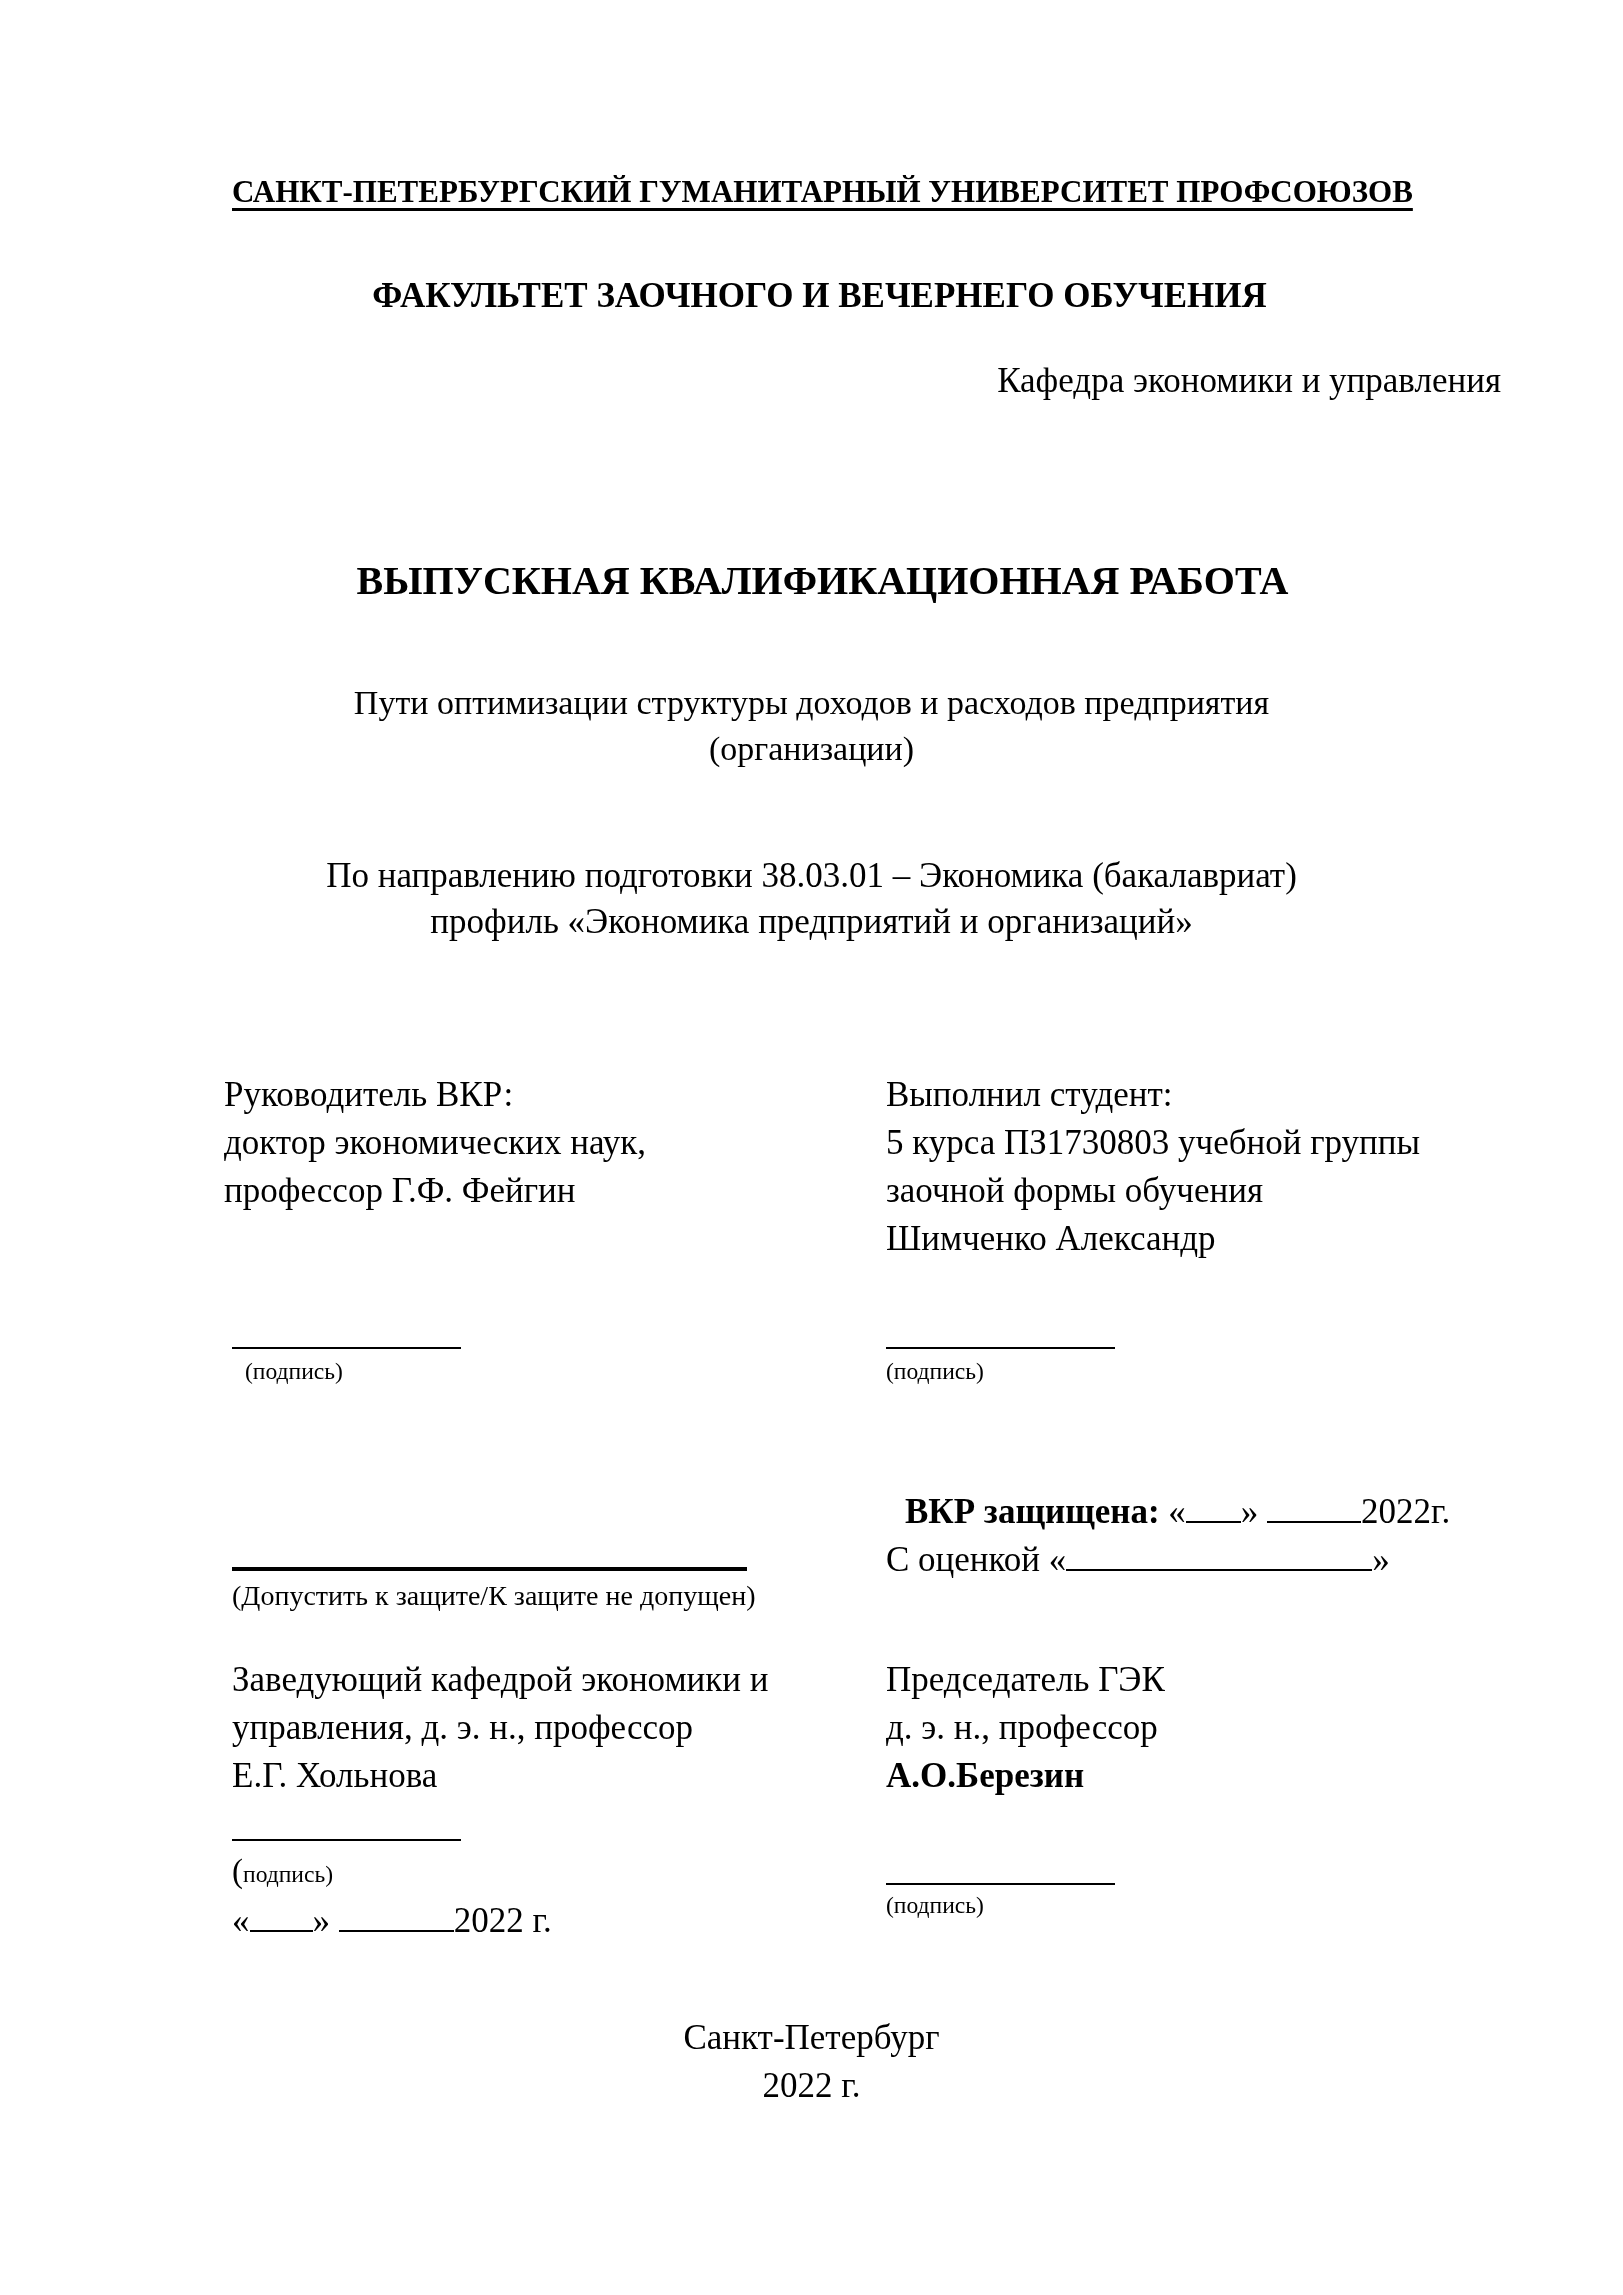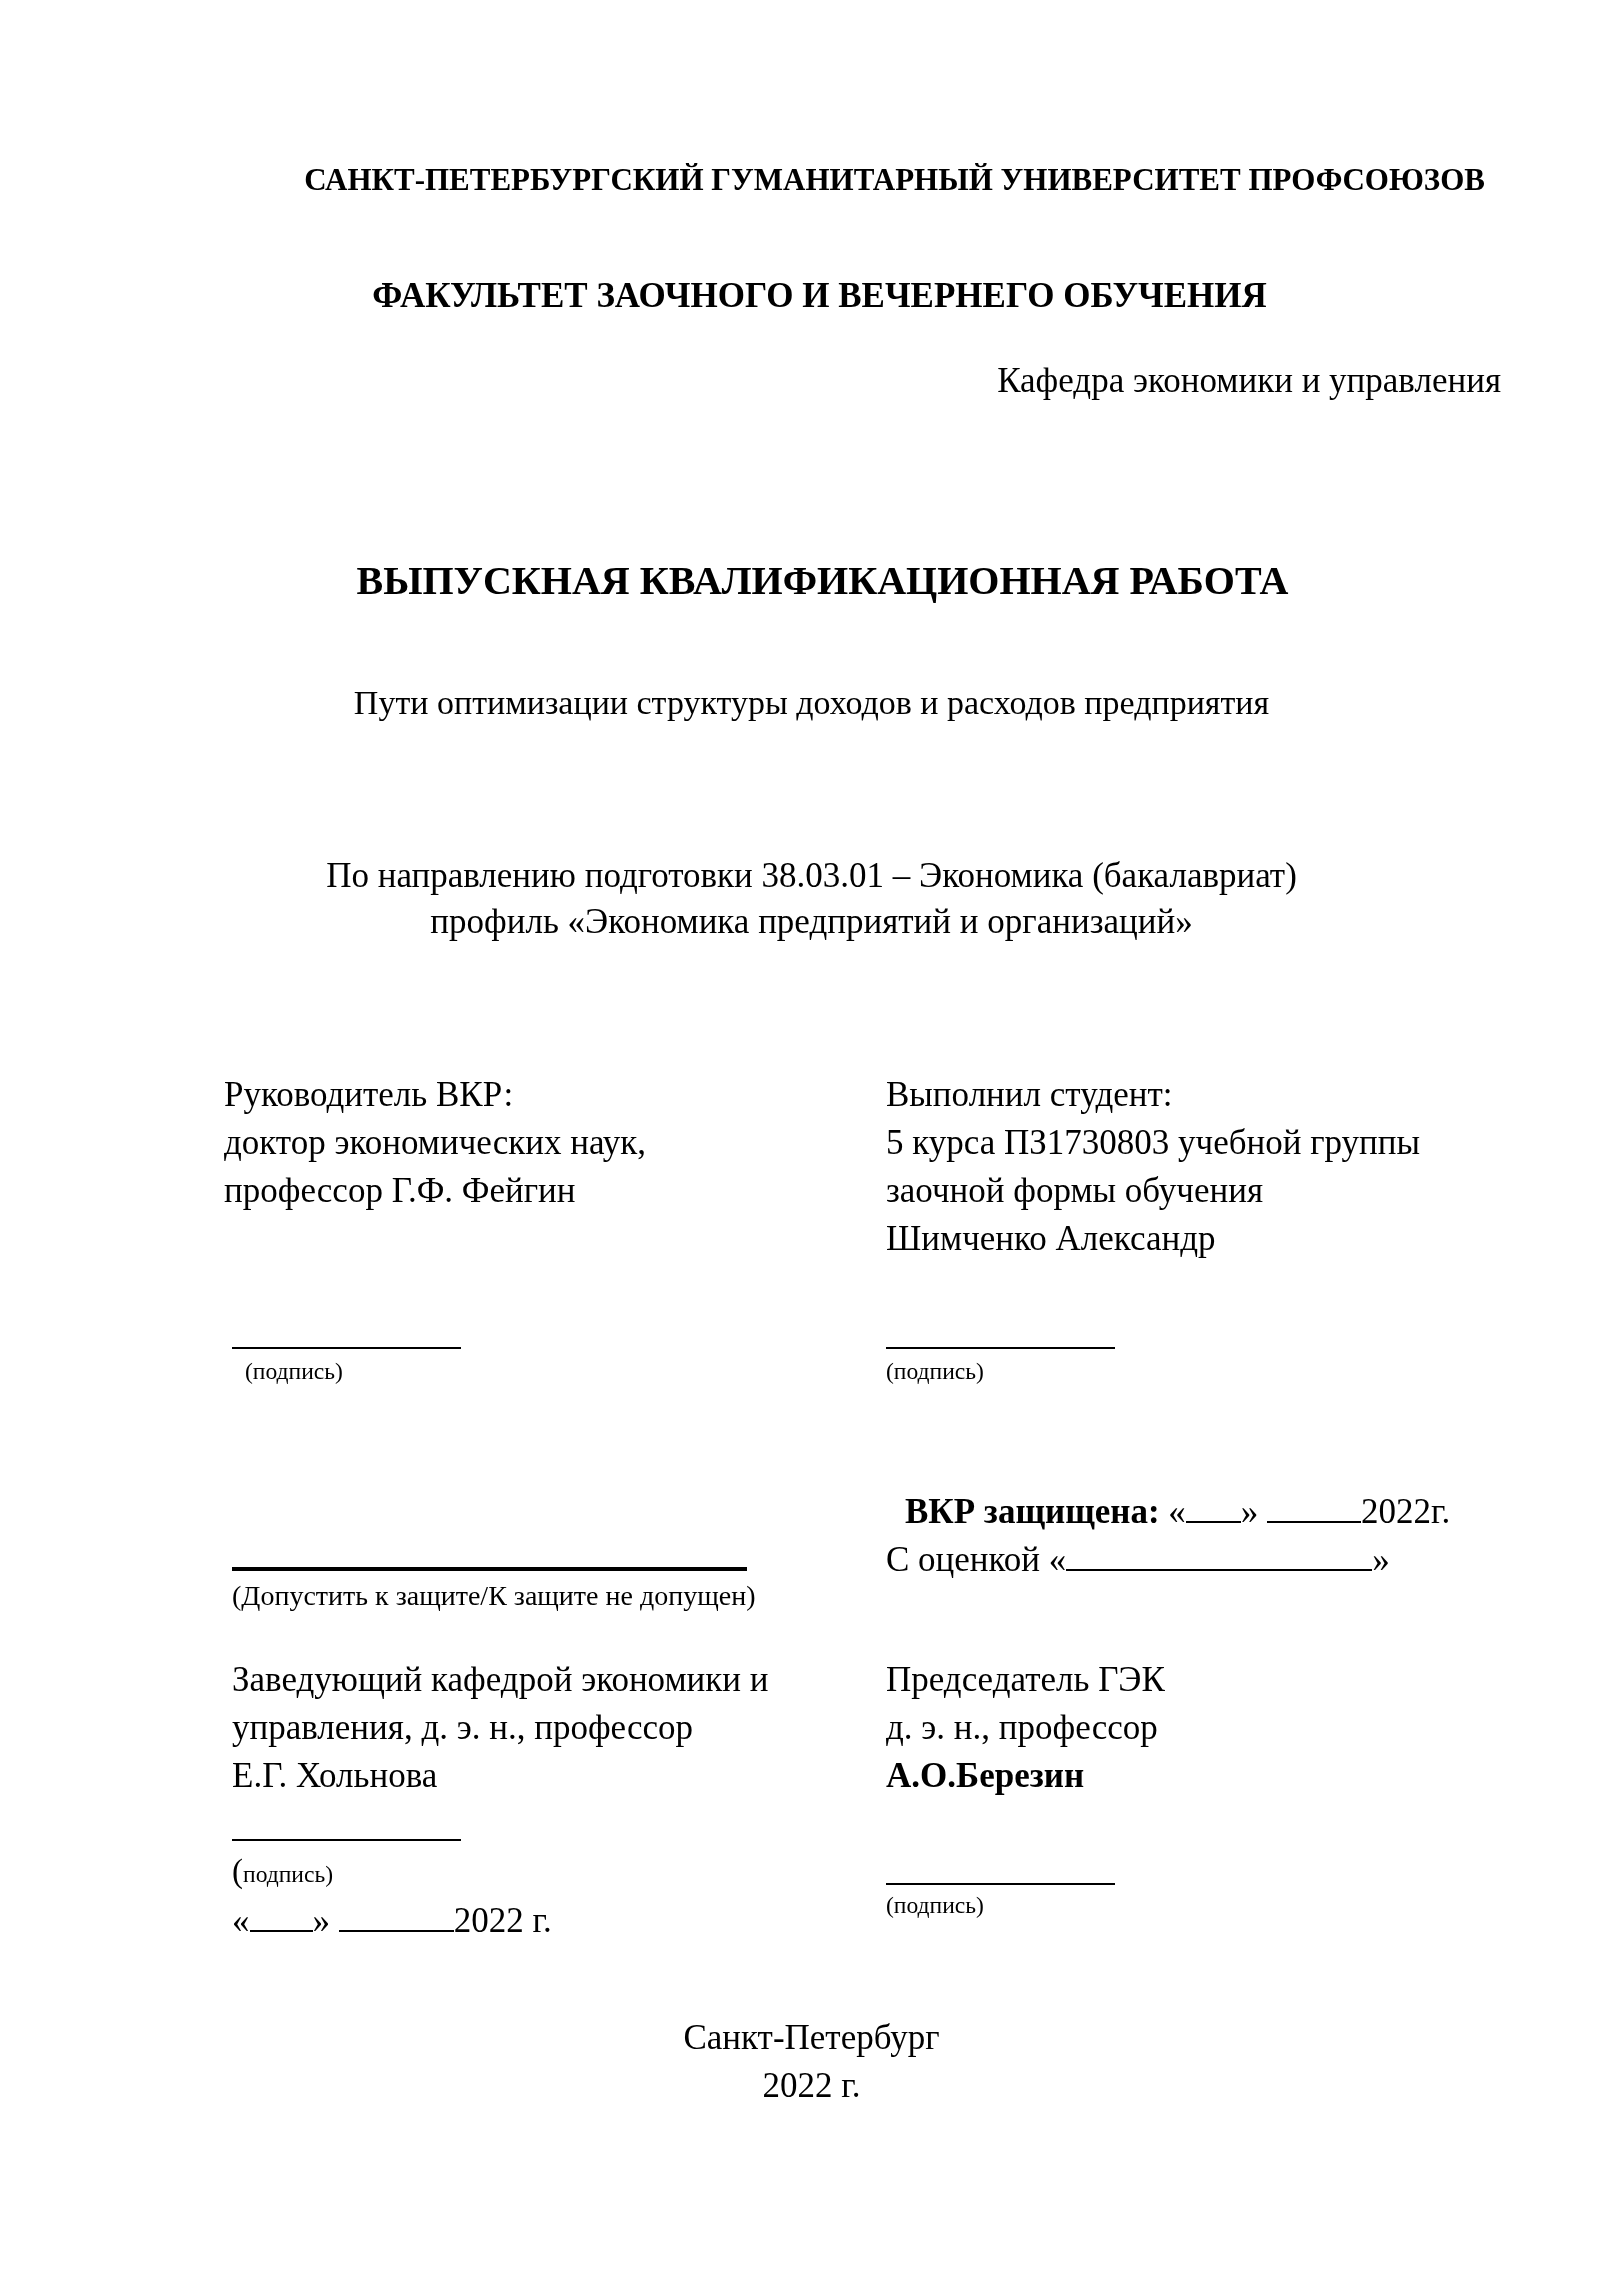--- a/index.html
+++ b/index.html
@@ -3,22 +3,22 @@
 <meta charset="utf-8">
 <style>
   html, body { margin: 0; padding: 0; background: #ffffff; }
   body {
     width: 1623px; height: 2295px; position: relative; overflow: hidden;
     font-family: "Liberation Serif", "DejaVu Serif", serif; color: #000000;
   }
   .abs { position: absolute; white-space: nowrap; }
   .center { left: 0; width: 1623px; text-align: center; }
   .univ {
-    top: 162px; left: 232px; width: 1253px; text-align: right;
-    font-size: 31px; font-weight: bold; 
+    top: 174px; left: 232px; width: 1253px; text-align: left;
+    font-size: 31px; font-weight: bold; text-decoration: underline;
     text-decoration-thickness: 3.1px; text-underline-offset: 6.3px;
   }
   .faculty { top: 276px; font-size: 35px; font-weight: bold; margin-left: 8px; }
   .dept { top: 361px; right: 122px; font-size: 35px; text-align: right; }
   .title { top: 557px; font-size: 40px; font-weight: bold; padding-left: 11px; }
   .topic { top: 680px; font-size: 34px; font-weight: normal; line-height: 46px; }
   .direction { top: 813px; font-size: 35px; line-height: 46px; margin-top: 40px; }
   .block { font-size: 35px; line-height: 48px; }
   .sigline {
     display: block; height: 2.4px; background: #000;
@@ -30,20 +30,21 @@
 </head>
 <body>
 
 <div class="abs univ">САНКТ-ПЕТЕРБУРГСКИЙ ГУМАНИТАРНЫЙ УНИВЕРСИТЕТ ПРОФСОЮЗОВ</div>
 <div class="abs center faculty">ФАКУЛЬТЕТ ЗАОЧНОГО И ВЕЧЕРНЕГО ОБУЧЕНИЯ</div>
 <div class="abs dept">Кафедра экономики и управления</div>
 
 <div class="abs center title">ВЫПУСКНАЯ КВАЛИФИКАЦИОННАЯ РАБОТА</div>
 <div class="abs center topic">
   <div>Пути оптимизации структуры доходов и расходов предприятия</div>
+  <div>(организации)</div>
 </div>
 <div class="abs center direction">
   <div>По направлению подготовки 38.03.01 – Экономика (бакалавриат)</div>
   <div>профиль «Экономика предприятий и организаций»</div>
 </div>
 
 <div class="abs block" style="top:1071px; left:224px;">
   <div>Руководитель ВКР:</div>
   <div>доктор экономических наук,</div>
   <div>профессор Г.Ф. Фейгин</div>

